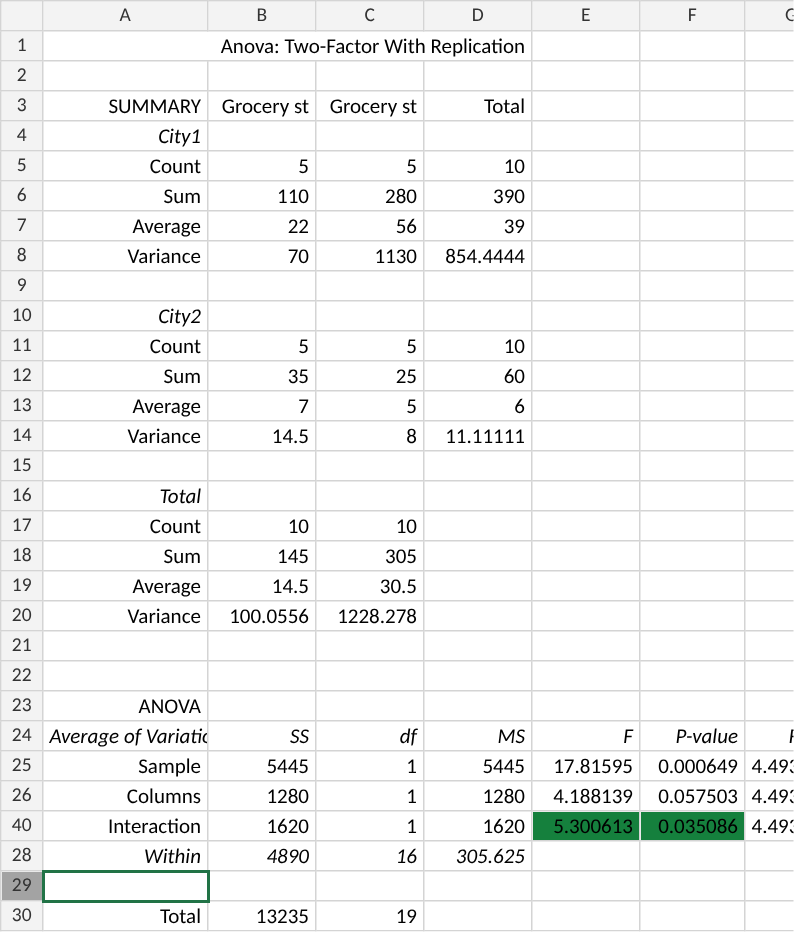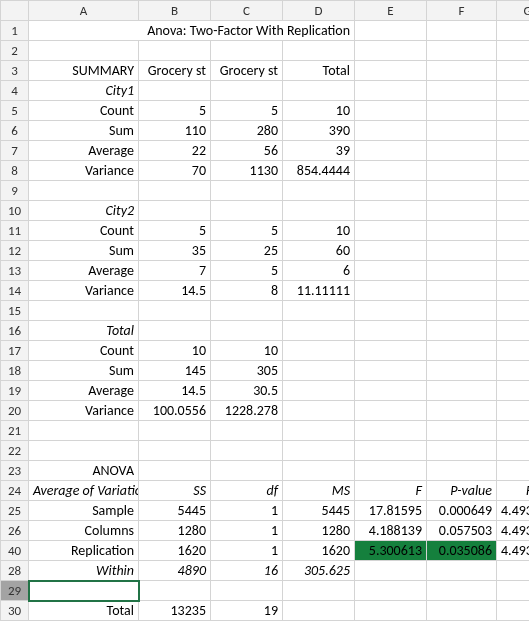--- a/index.html
+++ b/index.html
@@ -313,21 +313,21 @@
     <td class="txt">Columns</td>
     <td class="num">1280</td>
     <td class="num">1</td>
     <td class="num">1280</td>
     <td class="num">4.188139</td>
     <td class="num">0.057503</td>
     <td class="num">4.493998</td>
   </tr>
   <tr>
         <th>40</th>
-    <td class="txt">Replication</td>
+    <td class="txt">Interaction</td>
     <td class="num">1620</td>
     <td class="num">1</td>
     <td class="num">1620</td>
     <td class="num hl">5.300613</td>
     <td class="num hl">0.035086</td>
     <td class="num">4.493998</td>
   </tr>
   <tr>
         <th>28</th>
     <td class="txt thin-under">Within</td>

